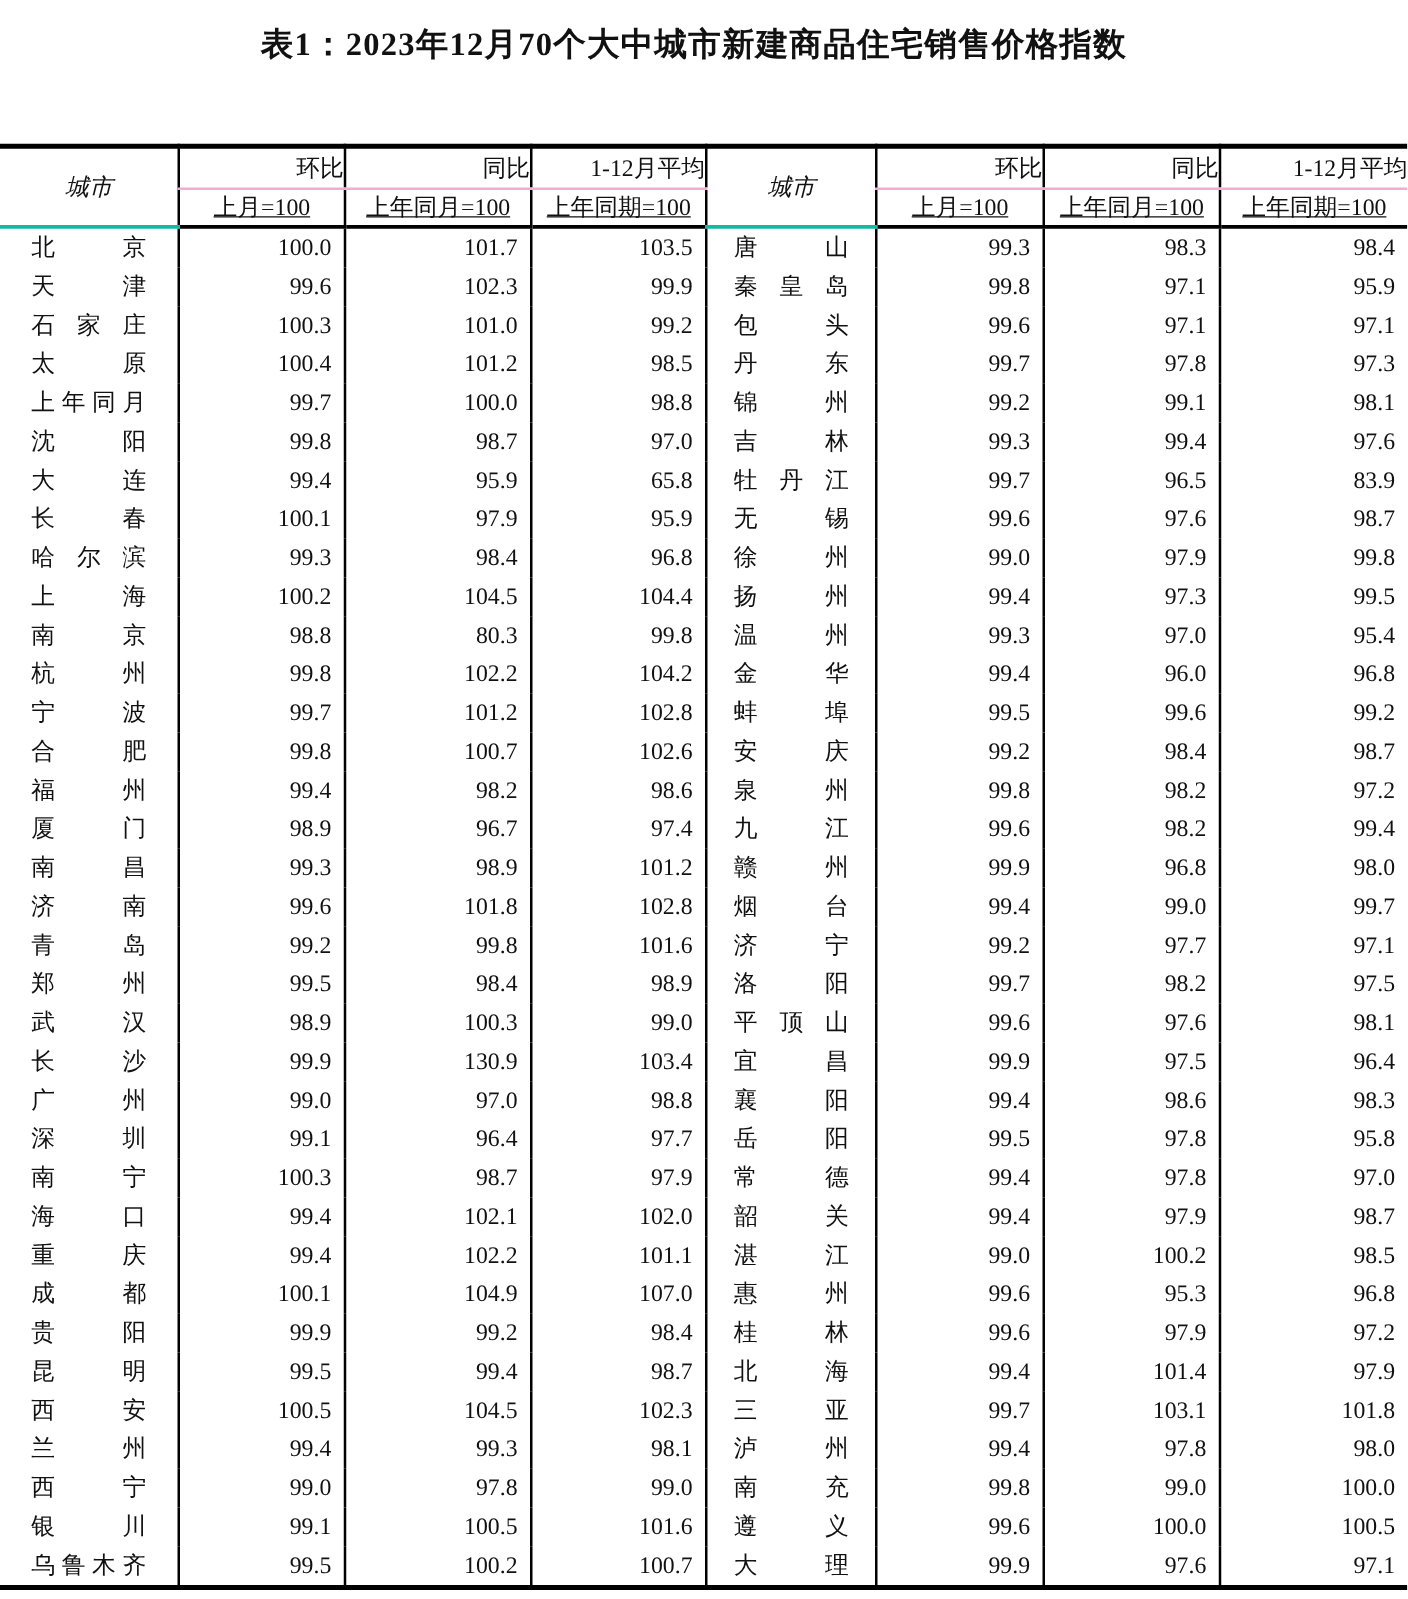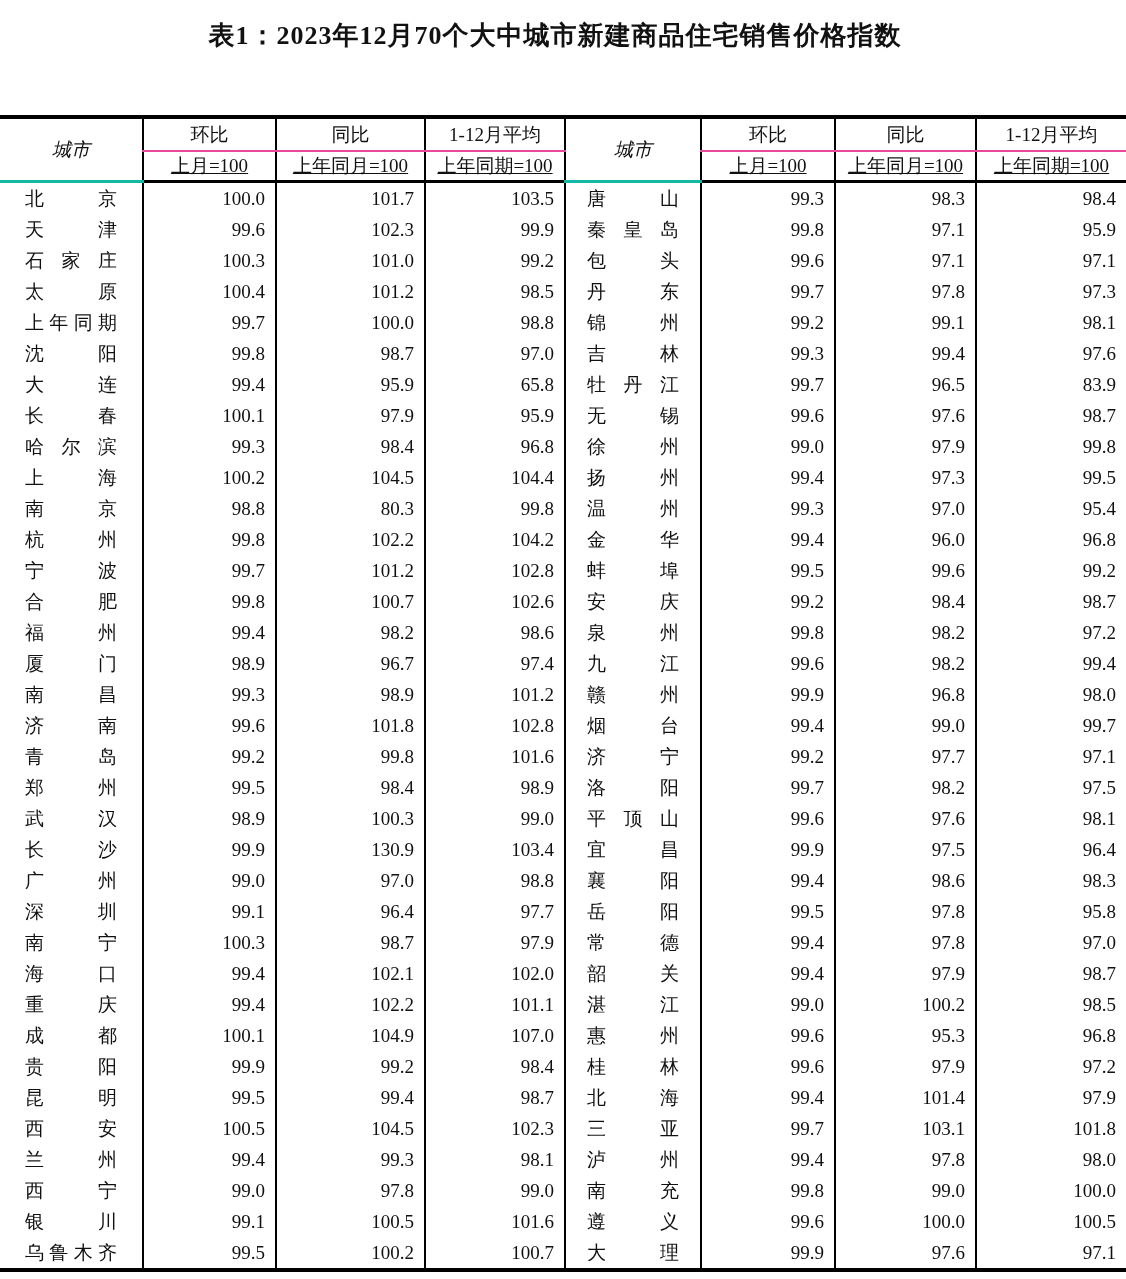--- a/index.html
+++ b/index.html
@@ -40,21 +40,21 @@
     font-weight: normal;
     border-left: 2px solid #000;
     overflow: hidden;
     white-space: nowrap;
   }
   th.no-left, td.no-left { border-left: none; }
 
   thead th { text-align: center; }
   thead tr.hrow1 th { height: 31px; }
   thead tr.hrow2 th { height: 28px; }
-  thead th.group { border-bottom: 2px solid #ec4899; }
+  thead th.group { border-bottom: 2px solid #f9a8d4; text-align: right; }
   thead th.base  { border-bottom: 3px solid #000; text-decoration: underline; }
   thead th.citycol { border-bottom: 3px solid #14b8a6; font-style: italic; }
 
   tbody td { height: 31px; line-height: 31px; }
   td.c-city { text-align: center; }
   td.c-num  { text-align: right; padding-right: 10px; }
 
   .city-name {
     display: inline-block;
     width: 92px;
@@ -136,21 +136,21 @@
           <td class="c-city no-left"><span class="city-name">太原</span></td>
           <td class="c-num">100.4</td>
           <td class="c-num">101.2</td>
           <td class="c-num">98.5</td>
           <td class="c-city"><span class="city-name">丹东</span></td>
           <td class="c-num">99.7</td>
           <td class="c-num">97.8</td>
           <td class="c-num">97.3</td>
         </tr>
         <tr>
-          <td class="c-city no-left"><span class="city-name">上年同期</span></td>
+          <td class="c-city no-left"><span class="city-name">上年同月</span></td>
           <td class="c-num">99.7</td>
           <td class="c-num">100.0</td>
           <td class="c-num">98.8</td>
           <td class="c-city"><span class="city-name">锦州</span></td>
           <td class="c-num">99.2</td>
           <td class="c-num">99.1</td>
           <td class="c-num">98.1</td>
         </tr>
         <tr>
           <td class="c-city no-left"><span class="city-name">沈阳</span></td>

